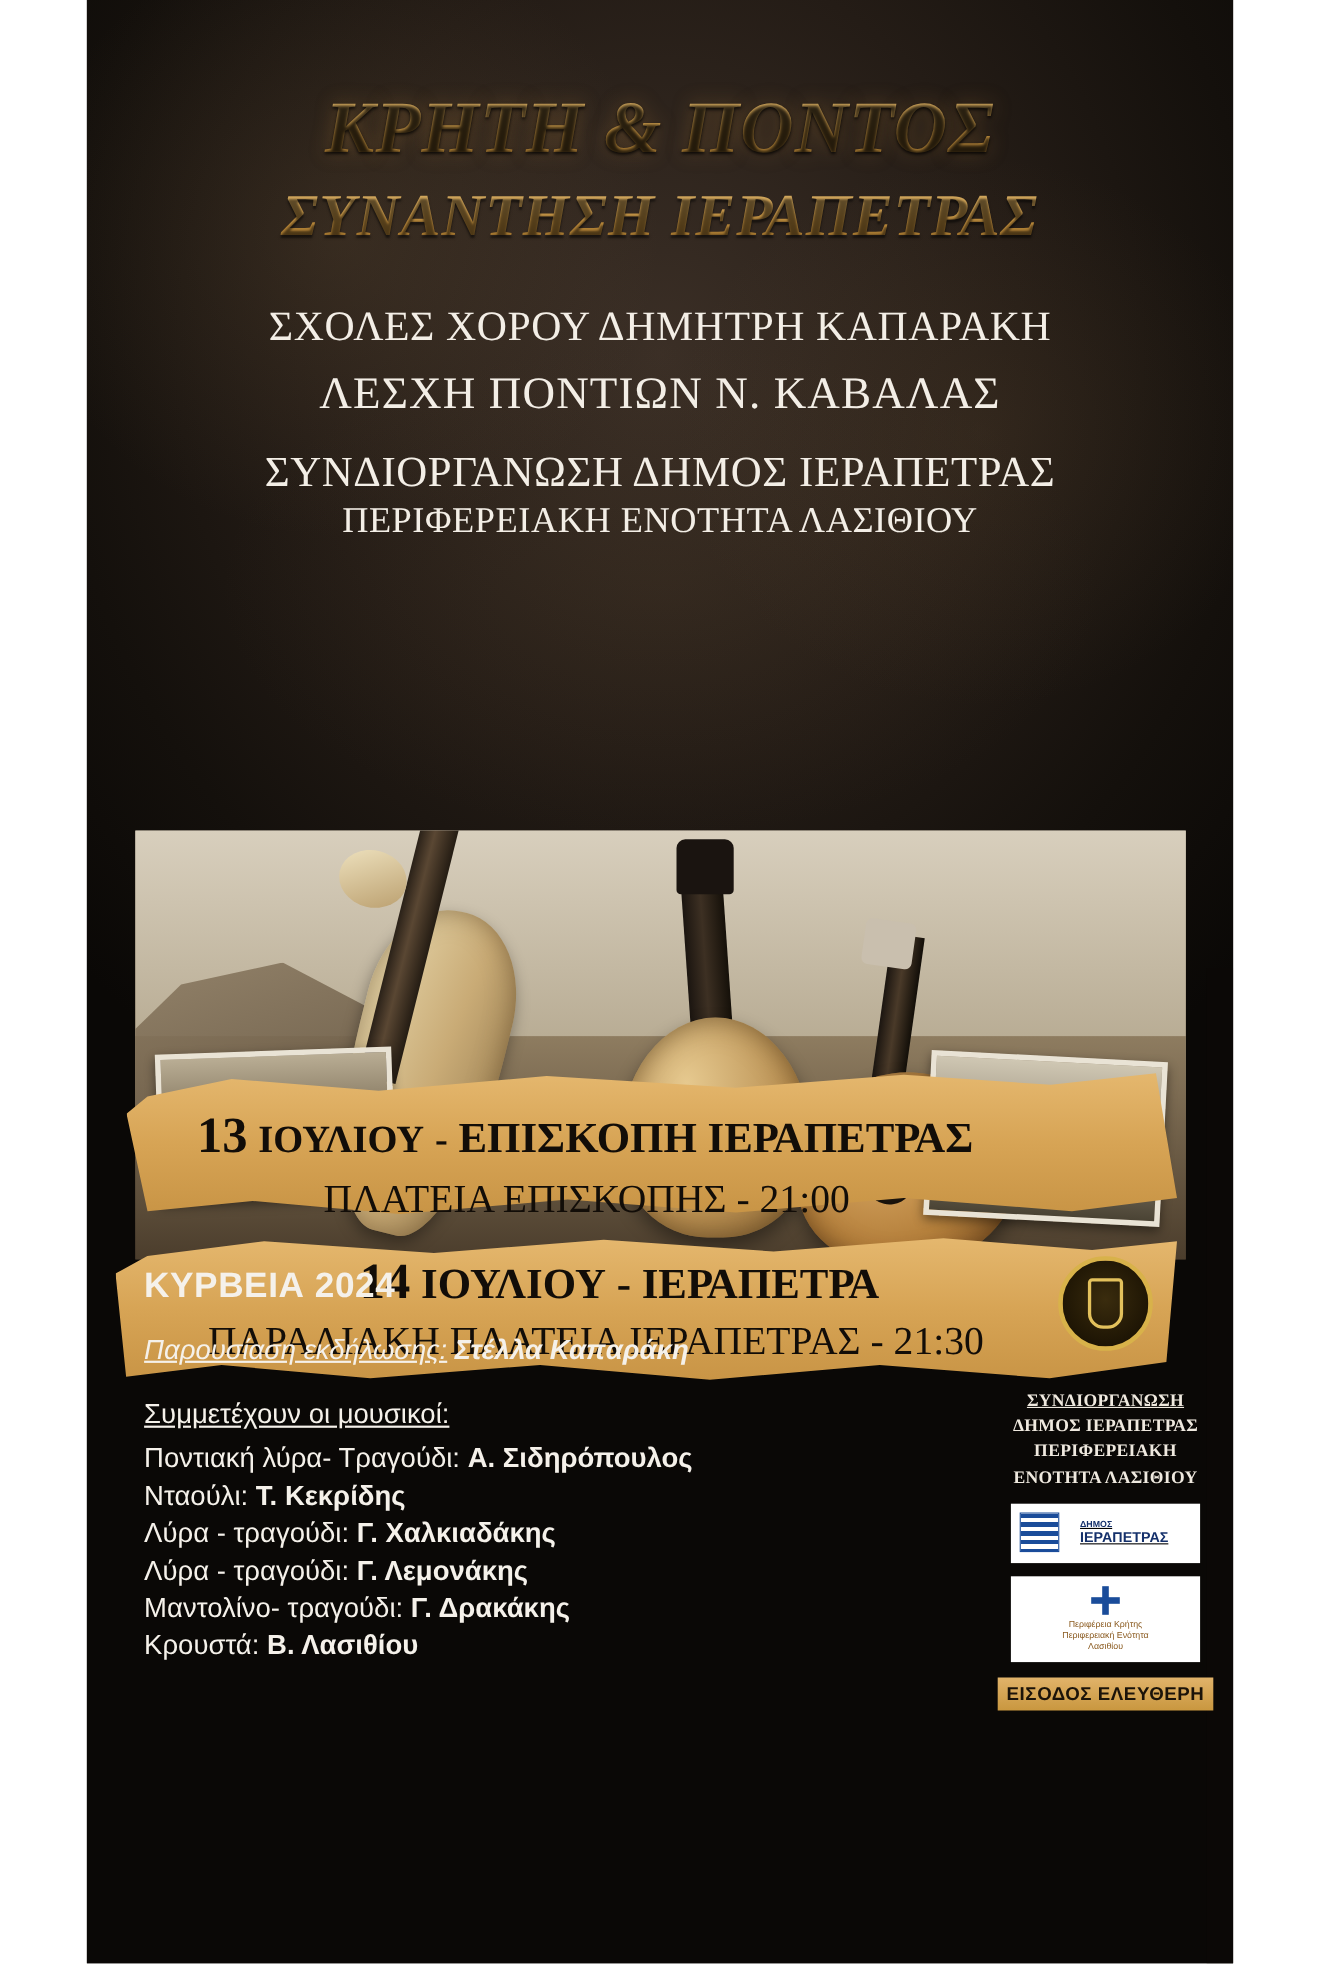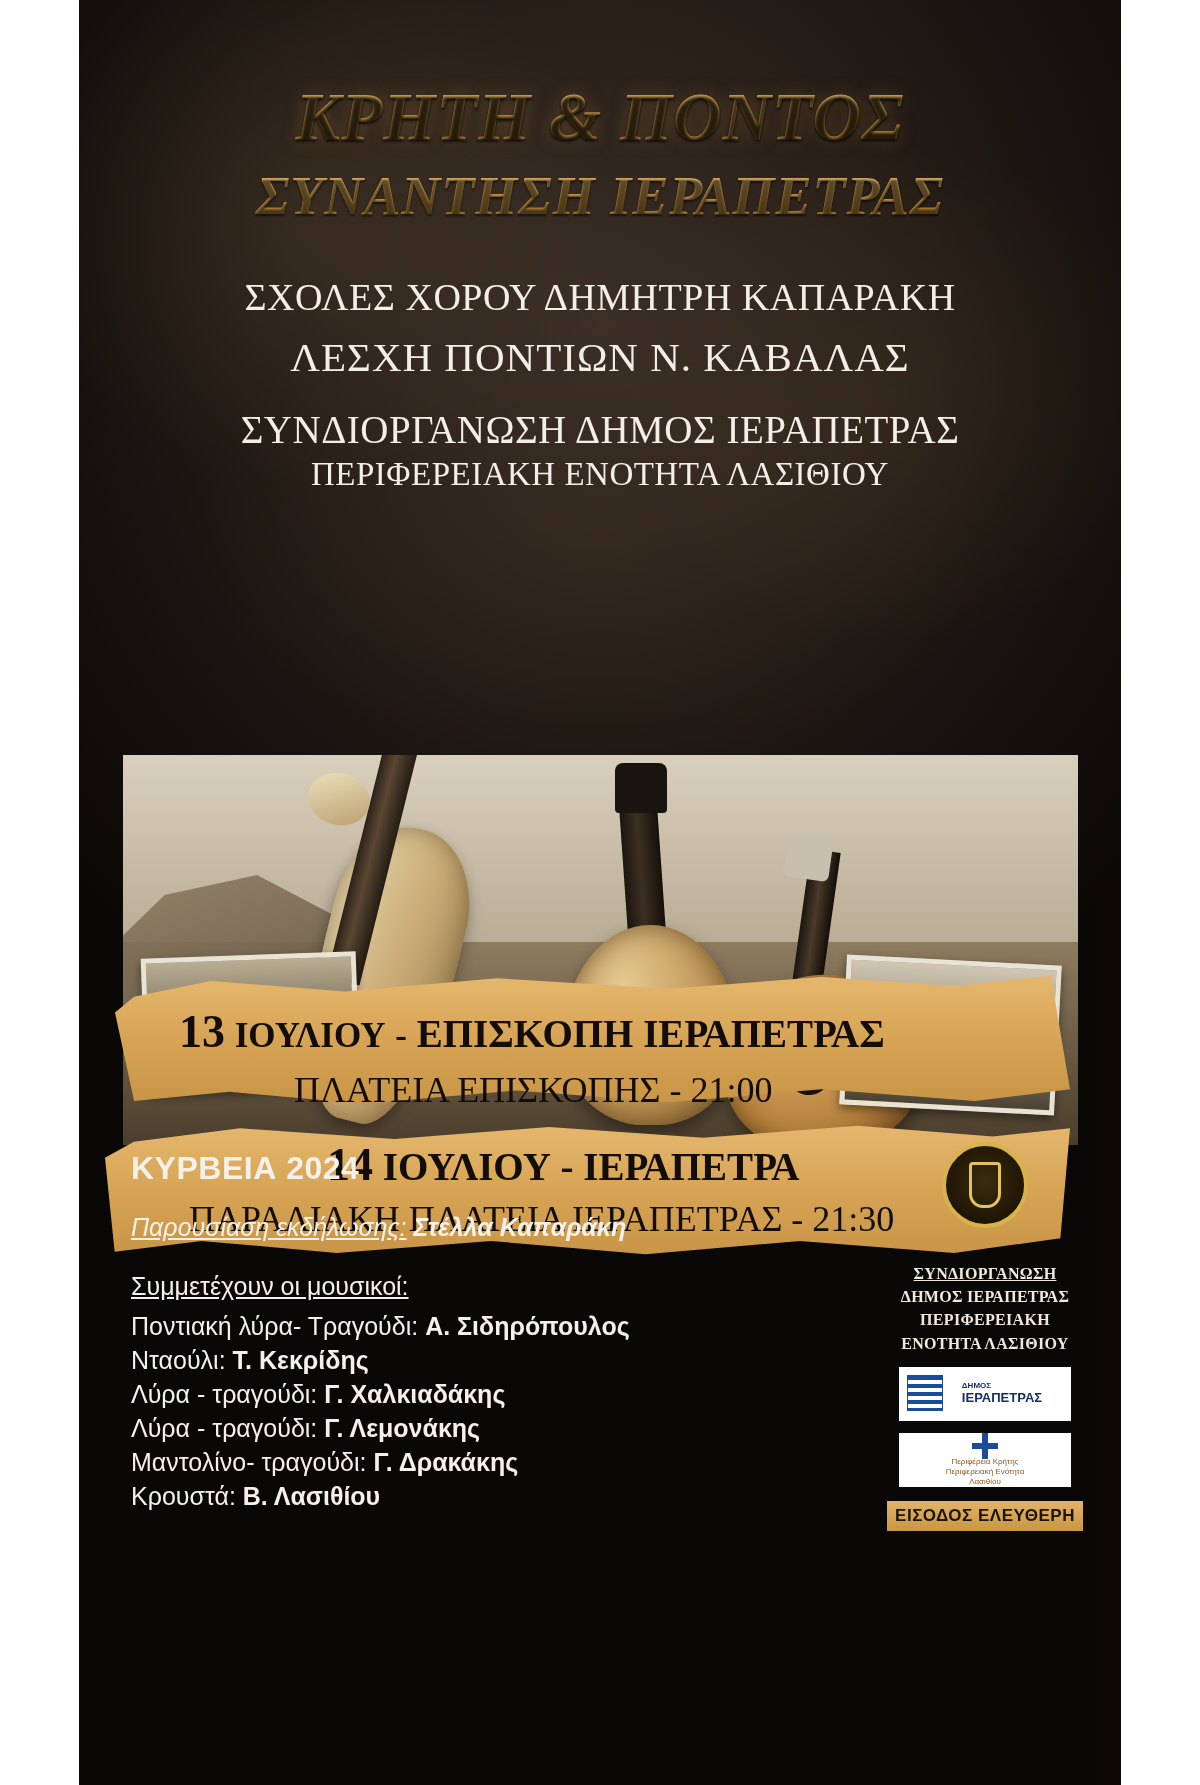--- a/index.html
+++ b/index.html
@@ -182,47 +182,47 @@
   .kyrveia { margin-left: 52px; font-family: "Liberation Sans", sans-serif; font-size: 32px; font-weight: 700; letter-spacing: .5px; }
   .presenter { margin-left: 52px; margin-top: 26px; font-family: "Liberation Sans", sans-serif; font-size: 25px; font-style: italic; }
   .presenter .lbl { text-decoration: underline; }
   .presenter .val { font-weight: 700; }
   .musicians-head { margin-left: 52px; margin-top: 30px; font-family: "Liberation Sans", sans-serif; font-size: 25px; text-decoration: underline; }
   .mlist { margin-left: 52px; margin-top: 8px; font-family: "Liberation Sans", sans-serif; font-size: 25px; line-height: 1.36; }
   .mlist .role { font-weight: 400; }
   .mlist .name { font-weight: 700; }
 
   
-  .logos { position: absolute; right: 36px; top: 1142px; width: 200px; z-index: 6; text-align: center; }
+  .logos { position: absolute; right: 16px; top: 1142px; width: 200px; z-index: 6; text-align: center; }
   .seal {
     width: 86px; height: 86px; margin: 0 auto;
     border-radius: 50%;
     background: radial-gradient(circle at 50% 45%, #3a2c0e 0%, #241a06 55%, #120c02 100%);
     border: 4px solid #d8b24a;
     position: relative;
   }
   .seal::after {
     content:""; position:absolute; left:50%; top:50%; transform: translate(-50%,-50%);
     width: 26px; height: 40px; border: 3px solid #e3c15c; border-radius: 4px 4px 14px 14px;
   }
   .coorg { margin-top: 34px; color:#efe9df; font-family:"Liberation Serif", serif; font-size: 16px; line-height: 1.45; font-weight: 700; letter-spacing: .3px; }
   .coorg .u { text-decoration: underline; }
   .logo-box {
     margin: 12px auto 0; width: 172px; height: 54px; background: #ffffff;
     display: flex; align-items: center; justify-content: center; overflow: hidden;
   }
-  .logo-dimos { position: relative; }
+  .logo-dimos { position: relative; text-decoration: underline; }
   .logo-dimos .bars {
     position:absolute; left: 8px; top: 8px; width: 36px; height: 36px;
     background: repeating-linear-gradient(180deg,#1a4c9a 0 4px,#ffffff 4px 8px);
     border: 1px solid #1a4c9a;
   }
   .logo-dimos .txt { margin-left: 34px; color: #14306b; font-family: "Liberation Sans", sans-serif; font-weight: 700; font-size: 13px; line-height: 1.1; text-align:left; }
   .logo-dimos .txt .small { font-size: 8px; font-weight: 700; display:block; }
-  .logo-region { flex-direction: column; height: 54px; }
+  .logo-region { flex-direction: column; height: 78px; }
   .logo-region .cross { width: 26px; height: 26px; position: relative; }
   .logo-region .cross::before, .logo-region .cross::after {
     content:""; position:absolute; background:#1a4c9a;
   }
   .logo-region .cross::before { left: 10px; top: 0; width: 6px; height: 26px; }
   .logo-region .cross::after { top: 10px; left: 0; height: 6px; width: 26px; }
   .logo-region .rtxt { margin-top: 4px; color:#8a5a1f; font-family:"Liberation Sans", sans-serif; font-size: 8px; line-height: 1.25; text-align:center; }
   .free-entry {
     margin: 14px auto 0; width: 196px; padding: 5px 0;
     background: linear-gradient(180deg,#e1b36a,#c9973f);

